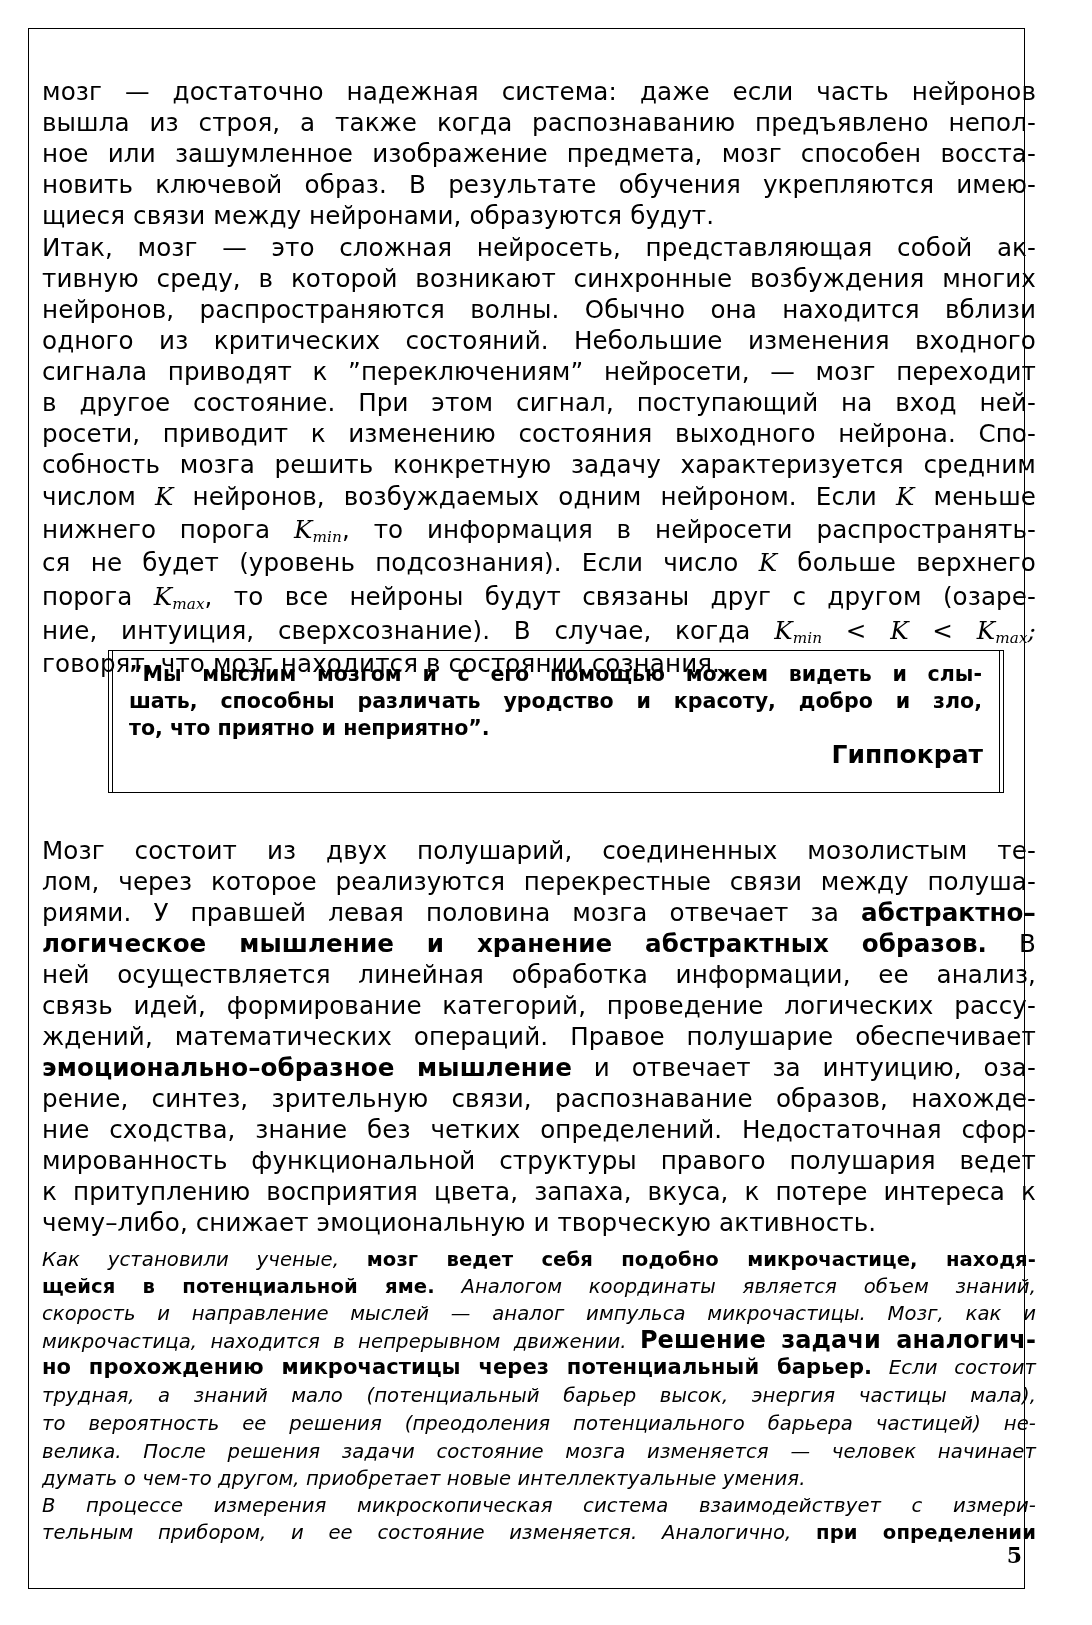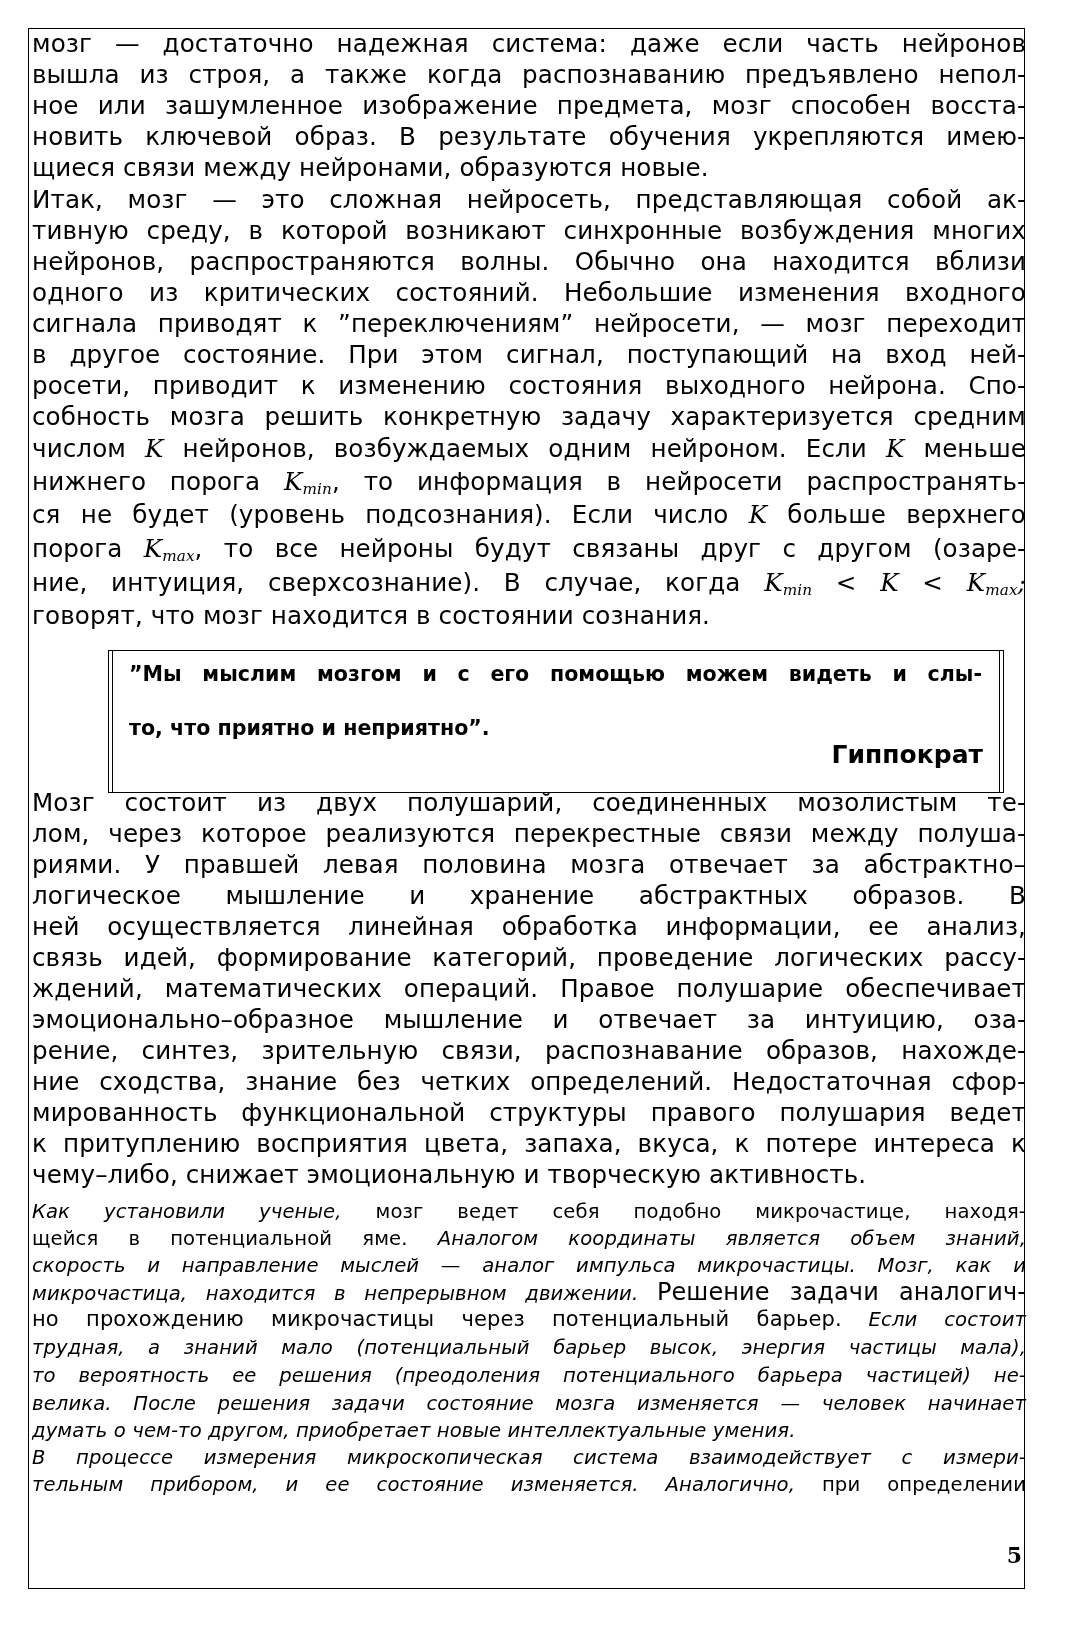--- a/index.html
+++ b/index.html
@@ -1,24 +1,24 @@
 <!DOCTYPE html>
 <html><head>
   <meta charset="utf-8">
   <style>
     html, body { margin: 0; padding: 0; background: #ffffff; }
     body { width: 1092px; height: 1625px; position: relative; overflow: hidden;
       font-family: "DejaVu Sans", sans-serif; color: #000; }
     .page-frame { position: absolute; left: 28px; top: 28px; width: 997px; height: 1561px;
       border: 1px solid #000; box-sizing: border-box; }
-    .line { position: absolute; left: 32px; width: 994px; white-space: nowrap;
-      font-size: 24.6px; line-height: 31px; letter-spacing: 0.1px; }
+    .line { position: absolute; left: 42px; width: 994px; white-space: nowrap;
+      font-size: 24.6px; line-height: 31px; letter-spacing: 0.1px; margin-top: 48px; }
     .line.j { text-align: justify; text-align-last: justify; }
     .line.ind { box-sizing: border-box; }
-    .b { font-weight: normal; }
+    .b { font-weight: bold; }
     .i { font-style: italic; }
     .m { font-family: "DejaVu Serif", serif; font-style: italic; }
     .m sub { font-size: 0.62em; vertical-align: -0.25em; }
     .small { font-size: 19.6px; line-height: 27px; }
     .quote-box { position: absolute; left: 108px; top: 650px; width: 896px; height: 143px;
       border: 1px solid #000; box-sizing: border-box; }
     .quote-box::before { content: ""; position: absolute; left: 3px; top: 0; bottom: 0; border-left: 1px solid #000; }
     .quote-box::after { content: ""; position: absolute; right: 3px; top: 0; bottom: 0; border-right: 1px solid #000; }
     .qline { position: absolute; left: 20px; width: 853px; white-space: nowrap;
       font-weight: bold; font-size: 20.6px; line-height: 27px; }
@@ -30,21 +30,21 @@
 </head>
 <body>
 
 <div class="page-frame"></div>
 
 <div>
   <div class="line j" style="top:28px">мозг — достаточно надежная система:  даже если часть нейронов</div>
   <div class="line j" style="top:59px">вышла из строя, а также когда распознаванию предъявлено непол-</div>
   <div class="line j" style="top:90px">ное или зашумленное изображение предмета, мозг способен восста-</div>
   <div class="line j" style="top:121px">новить ключевой образ.  В результате обучения укрепляются имею-</div>
-  <div class="line" style="top:152px">щиеся связи между нейронами, образуются новые.</div>
+  <div class="line" style="top:152px">щиеся связи между нейронами, образуются будут.</div>
 </div>
 
 <div>
   <div class="line j ind" style="top:184px">Итак, мозг — это сложная нейросеть, представляющая собой ак-</div>
   <div class="line j" style="top:215px">тивную среду, в которой возникают синхронные возбуждения многих</div>
   <div class="line j" style="top:246px">нейронов, распространяются волны.  Обычно она находится вблизи</div>
   <div class="line j" style="top:277px">одного из критических состояний.  Небольшие изменения входного</div>
   <div class="line j" style="top:308px">сигнала приводят к ”переключениям” нейросети, — мозг переходит</div>
   <div class="line j" style="top:339px">в другое состояние.  При этом сигнал, поступающий на вход ней-</div>
   <div class="line j" style="top:370px">росети, приводит к изменению состояния выходного нейрона.  Спо-</div>
@@ -62,20 +62,21 @@
     <span>порога </span><span class="m"><span>K</span><sub>max</sub></span><span>, то все нейроны будут связаны друг с другом (озаре-</span>
   </div>
   <div class="line j" style="top:567px">
     <span>ние, интуиция, сверхсознание).  В случае, когда </span><span class="m"><span>K</span><sub>min</sub><span style="font-style:normal"> &lt; </span><span>K</span><span style="font-style:normal"> &lt; </span><span>K</span><sub>max</sub><span>;</span></span>
   </div>
   <div class="line" style="top:600px">говорят, что мозг находится в состоянии сознания.</div>
 </div>
 
 <div class="quote-box">
   <div class="qline j" style="top:10px">”Мы мыслим мозгом и с его помощью можем видеть и слы-</div>
+  <div class="qline j" style="top:37px">шать, способны различать уродство и красоту, добро и зло,</div>
   <div class="qline" style="top:64px">то, что приятно и неприятно”.</div>
   <div class="qauthor" style="top:90px">Гиппократ</div>
 </div>
 
 <div>
   <div class="line j ind" style="top:787px">Мозг состоит из двух полушарий, соединенных мозолистым те-</div>
   <div class="line j" style="top:818px">лом, через которое реализуются перекрестные связи между полуша-</div>
   <div class="line j" style="top:849px"><span>риями.  У правшей левая половина мозга отвечает за </span><span class="b">абстрактно–</span></div>
   <div class="line j" style="top:880px"><span class="b">логическое мышление и хранение абстрактных образов.</span><span>  В</span></div>
   <div class="line j" style="top:911px">ней осуществляется линейная обработка информации, ее анализ,</div>

